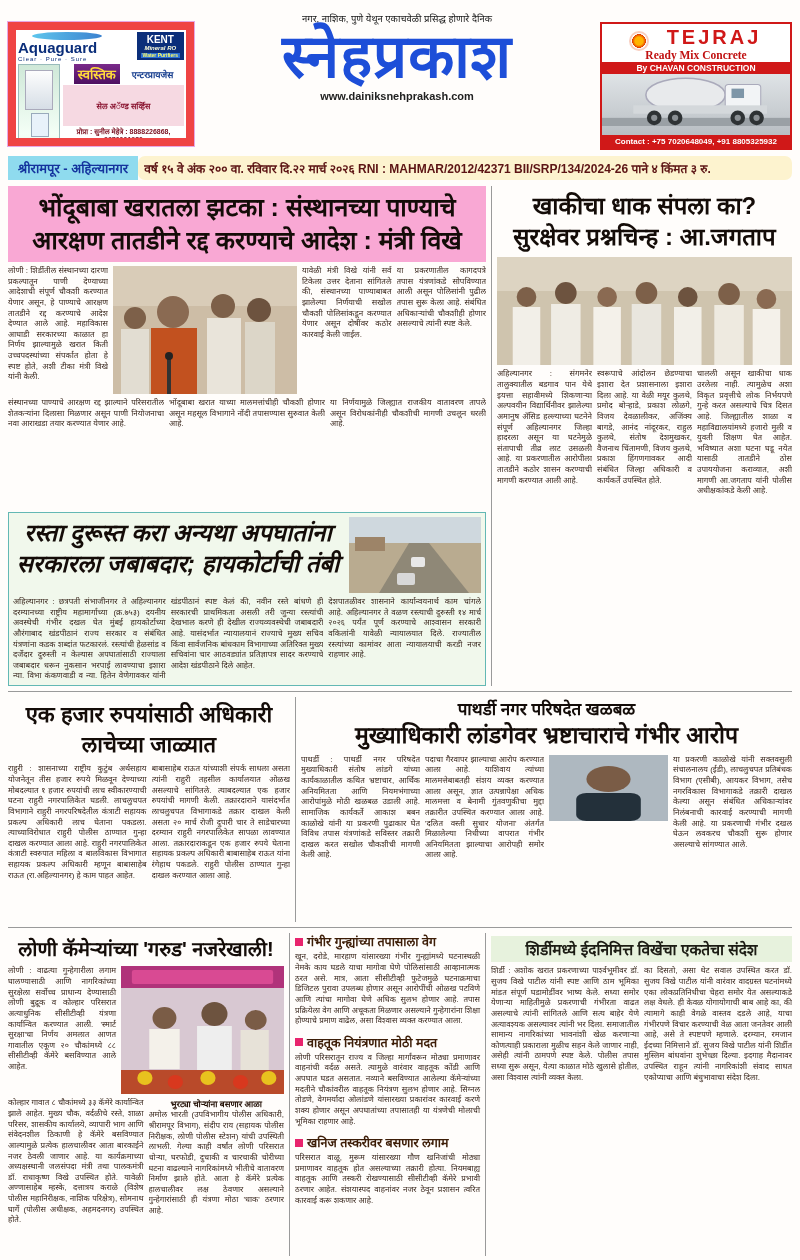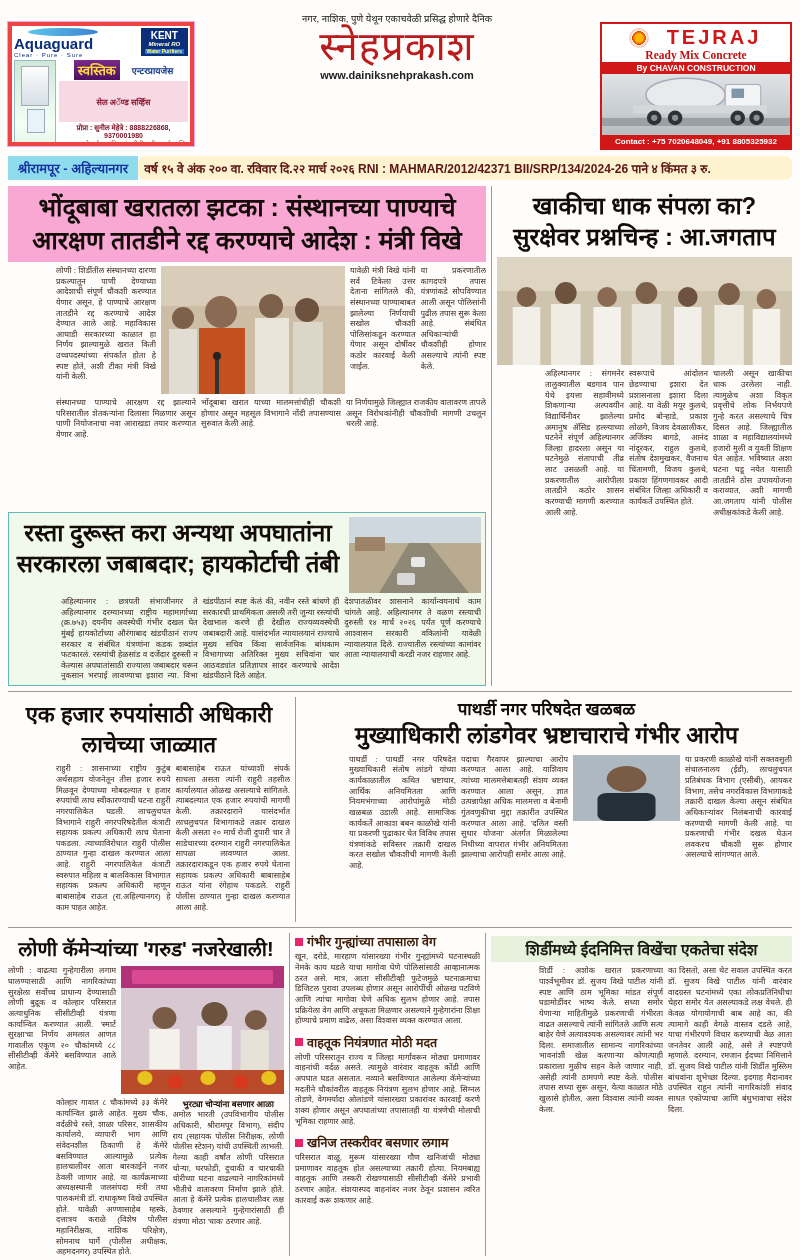--- a/index.html
+++ b/index.html
@@ -1,21 +1,21 @@
 <!DOCTYPE html>
 <html lang="mr"><head>
 <meta charset="utf-8">
 <style>
   html,body{margin:0;padding:0;background:#e9e9e9;}
   *{box-sizing:border-box;}
   .page{width:800px;height:1260px;margin:0 auto;background:#fffdfb;padding:6px 8px;
         font-family:"Liberation Sans","DejaVu Sans",sans-serif;color:#37251c;overflow:hidden;}
   
   .header{display:grid;grid-template-columns:186px 1fr 192px;gap:6px;height:146px;}
-  .ad-left{margin-top:16px;height:124px;border:4px solid #ef4444;outline:1px solid #e6a8e6;
+  .ad-left{margin-top:16px;height:124px;border:8px solid #ef4444;outline:1px solid #e6a8e6;
            background:#fff;padding:2px;font-size:7px;display:flex;flex-direction:column;overflow:hidden;}
   .ad-left-top{display:flex;justify-content:space-between;align-items:flex-start;}
   .aqua-brand{color:#0b2e7a;font-weight:bold;font-size:15px;line-height:1;}
   .aqua-tag{color:#0b2e7a;font-size:6px;letter-spacing:1px;margin-top:1px;}
   .wave{width:70px;height:8px;border-radius:50%;background:linear-gradient(90deg,#35b7e8,#0b63c4);opacity:.8;margin-left:14px;}
   .kent-box{background:#0b2e7a;color:#fff;font-weight:bold;text-align:center;padding:2px 4px;font-size:10px;line-height:1.1;}
   .kent-sub{font-size:6px;color:#ffd;font-style:italic;}
   .kent-bar{background:#2a6fd6;font-size:5px;color:#ff6;margin-top:1px;padding:0 2px;}
   .ad-left-mid{display:flex;gap:3px;flex:1;margin-top:2px;}
   .purifier{width:42px;background:linear-gradient(180deg,#cfe8d8,#f4fff6 60%,#d8ead8);border:1px solid #9bb;position:relative;}
@@ -24,52 +24,52 @@
   .ad-left-info{flex:1;display:flex;flex-direction:column;gap:1px;text-align:center;}
   .swastik-row{display:flex;align-items:center;justify-content:center;gap:12px;}
   .swastik{background:linear-gradient(180deg,#7a2a8a,#4d1060);color:#ffd93b;font-weight:bold;font-size:13px;padding:1px 4px;}
   .enterprises{color:#123a8c;font-weight:bold;font-size:9px;}
   .sales{background:#f6d9e2;color:#8a1430;font-weight:bold;font-size:8px;padding:15px 0;}
   .ad-contact{color:#7a1020;font-weight:bold;font-size:7px;}
   .ad-desc{color:#8a2a12;font-size:6.5px;line-height:1.2;}
   .ad-addr{background:#e8d6ef;color:#3a1a5a;font-weight:bold;font-size:6.5px;padding:1px 0;}
   .masthead{text-align:center;padding-top:6px;}
   .m-tagline{font-size:9.5px;color:#1a1a1a;}
-  .m-title{font-size:40px;font-weight:normal;color:#b91c1c;line-height:1.05;letter-spacing:1px;}
+  .m-title{font-size:60px;font-weight:bold;color:#1d4ed8;line-height:1.05;letter-spacing:1px;}
   .m-site{font-size:11px;font-weight:bold;color:#222;margin-top:2px;}
   .ad-right{margin-top:16px;height:128px;border:2px solid #d01818;background:#fff;display:flex;flex-direction:column;overflow:hidden;}
-  .tejraj-row{display:flex;align-items:center;justify-content:center;gap:20px;padding-top:2px;}
+  .tejraj-row{display:flex;align-items:flex-end;justify-content:center;gap:20px;padding-top:2px;}
   .sun-icon{width:16px;height:16px;border-radius:50%;background:radial-gradient(circle,#ffb400 35%,#e33a00 60%,transparent 62%);
             box-shadow:0 0 0 2px rgba(227,58,0,.25);}
   .tejraj{color:#d01818;font-weight:bold;font-size:20px;letter-spacing:3px;}
   .rmc{color:#c01010;font-weight:bold;font-size:11.5px;text-align:center;font-family:"Liberation Serif",serif;}
   .chavan{background:#d01818;color:#fff;font-weight:bold;font-size:8.5px;text-align:center;padding:1px 0;margin-top:1px;}
   .truck{flex:1;background:linear-gradient(180deg,#dfe3e6,#c9ced2 60%,#b8bdc2);position:relative;}
   .tejraj-contact{background:#d01818;color:#fff;font-weight:bold;font-size:8px;text-align:center;padding:2px 0;}
   
   .datebar{display:flex;margin-top:4px;height:24px;}
   .datebar-place{background:#8fdbee;color:#14339e;font-weight:bold;font-size:13px;padding:3px 10px;white-space:nowrap;}
   .datebar-info{flex:1;background:#fdf3cf;color:#5c1414;font-weight:bold;font-size:12px;padding:4px 6px;white-space:nowrap;overflow:hidden;border-radius:7px;}
   
   .main{margin-top:6px;}
   .row1{display:grid;grid-template-columns:1fr 300px;gap:0;}
   .leftcol{padding-right:5px;border-right:1px solid #9a9a9a;}
   .rightcol{padding-left:5px;}
   .headline{font-weight:bold;color:#140c08;text-align:center;}
   .hl-pink{background:#f9a8d4;font-size:25px;line-height:1.32;padding:5px 2px;}
   .hl-right{font-size:24px;line-height:1.3;padding:4px 0 5px;}
   .bodytxt{font-size:8px;line-height:1.33;text-align:justify;color:#3a281e;}
-  .cols{display:flex;gap:5px;margin-left:48px;}
+  .cols{display:flex;gap:5px;}
   .col{flex:1;overflow:hidden;}
   .photo{background:linear-gradient(160deg,#cbbba6,#93826c);position:relative;overflow:hidden;}
   .photo svg{display:block;width:100%;height:100%;}
   .divider{border-top:1px solid #9a9a9a;margin:5px 0;}
   
   .roadbox{border:1px solid #63b8b4;background:#f1f8ec;padding:4px;margin-top:6px;}
-  .road-top{display:flex;gap:6px;}
+  .road-top{display:flex;gap:6px;font-style:italic;}
   .hl-road{font-size:24px;line-height:1.3;flex:1;}
   .road-photo{width:132px;height:76px;background:linear-gradient(180deg,#cfd8de 30%,#b7a98d 32%,#9a917e);}
   
   .row2{display:grid;grid-template-columns:288px 1fr;gap:0;}
   .hl-bribe{font-size:22px;line-height:1.35;padding:3px 0 5px;}
   .kicker{font-size:17px;font-weight:bold;text-align:center;color:#140c08;}
   .hl-path{font-size:23px;line-height:1.25;padding:1px 0 5px;}
   .portrait{width:100%;height:66px;background:linear-gradient(160deg,#b9c4cc,#7e8890);margin-bottom:3px;}
   
   .row3{display:grid;grid-template-columns:282px 196px 1fr;gap:0;}

